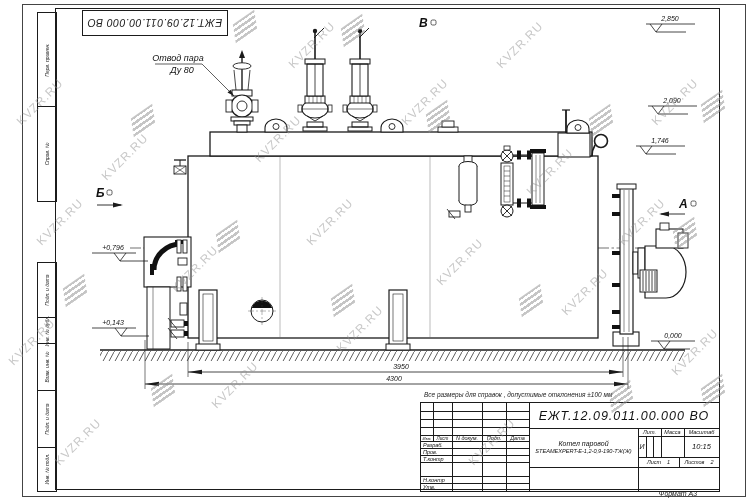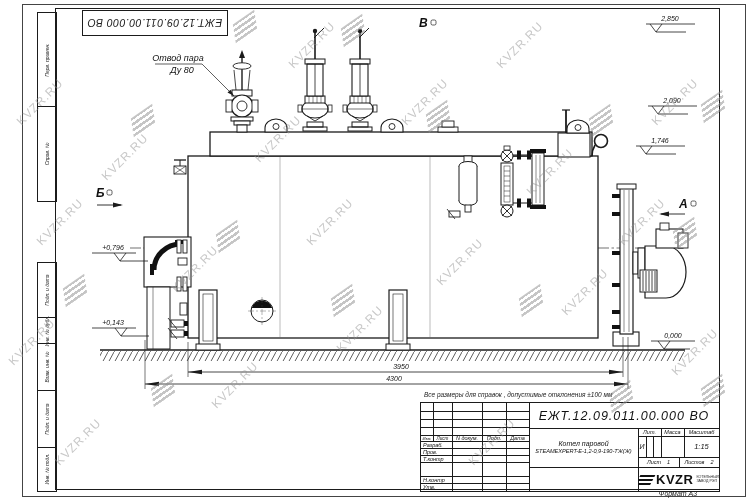--- a/index.html
+++ b/index.html
@@ -423,39 +423,31 @@
 
     <div class="tcell pname" style="left:108px;top:25px;width:109px;height:39px;">
       <span class="l1">Котел паровой</span>
       <span class="l2">STEAMEXPERT-Е-1,2-0,9-190-ТЖ(Ж)</span>
     </div>
 
     <div class="tcell" style="left:217px;top:25px;width:23px;height:8px;">Лит.</div>
     <div class="tcell" style="left:240px;top:25px;width:23px;height:8px;">Масса</div>
     <div class="tcell" style="left:263px;top:25px;width:35px;height:8px;">Масштаб</div>
     <div class="tcell" style="left:217px;top:33px;width:8px;height:21px;font-size:7px;">И</div>
-    <div class="tcell" style="left:263px;top:33px;width:35px;height:21px;font-size:7.5px;">1:15</div>
+    <div class="tcell" style="left:263px;top:33px;width:35px;height:21px;font-size:7.5px;">10:15</div>
 
     <div class="tcell" style="left:217px;top:54px;width:41px;height:10px;gap:6px;">
       <span>Лист</span>
       <span>1</span>
     </div>
     <div class="tcell" style="left:258px;top:54px;width:40px;height:10px;gap:6px;">
       <span>Листов</span>
       <span>2</span>
     </div>
 
-    <div class="tcell logo-cell" style="left:217px;top:64px;width:81px;height:24px;">
-      <span class="logo-glyph"></span>
-      <span class="logo-word">KVZR</span>
-      <span class="logo-sub">
-        <span>КОТЕЛЬНЫЙ</span>
-        <span>ЗАВОД РЭП</span>
-      </span>
-    </div>
   </div>
 
   <div class="fmt">Формат А3</div>
 
   <i class="wm" style="left:10px;top:95px;">KVZR.RU</i>
   <i class="wm" style="left:30px;top:215px;">KVZR.RU</i>
   <i class="wm" style="left:2px;top:335px;">KVZR.RU</i>
   <i class="wm" style="left:48px;top:435px;">KVZR.RU</i>
   <i class="wm" style="left:95px;top:150px;">KVZR.RU</i>
   <i class="wm" style="left:165px;top:262px;">KVZR.RU</i>

